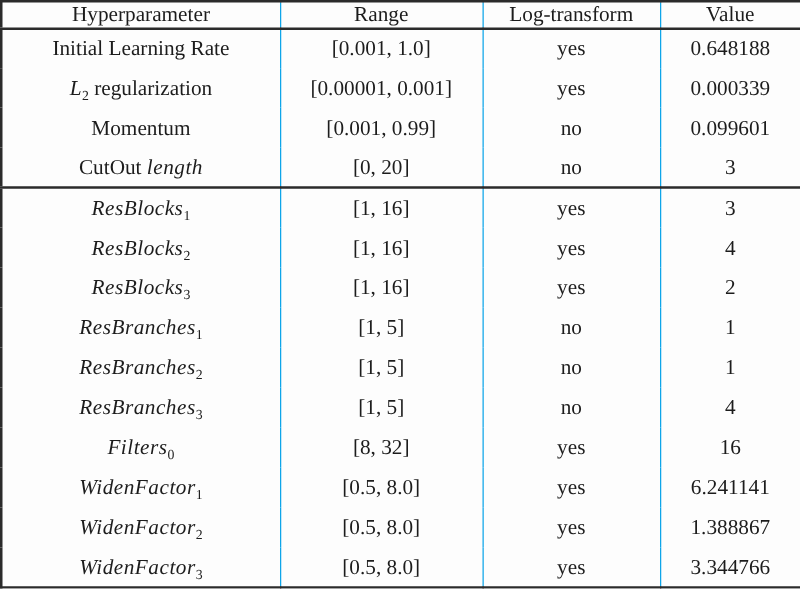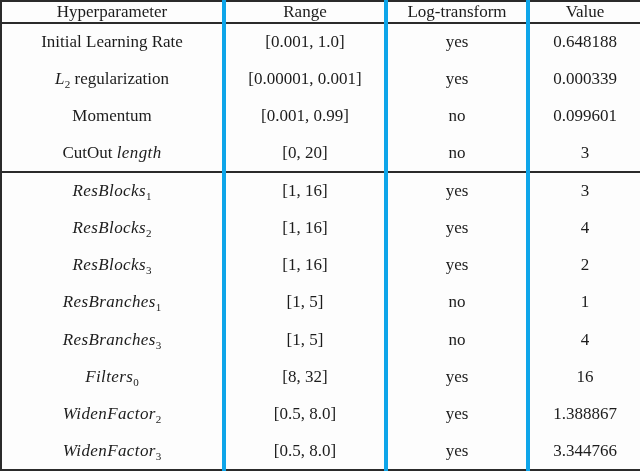--- a/index.html
+++ b/index.html
@@ -23,21 +23,21 @@
     padding: 0 2px;
     text-align: center;
     vertical-align: middle;
     font-weight: normal;
     font-size: 17px;
     line-height: 1.15;
     white-space: nowrap;
     overflow: hidden;
   }
   .hp-table th + th, .hp-table td + td {
-    border-left: 4px solid #0ea5e9;
+    border-left: 1px solid #0ea5e9;
   }
   .hp-table thead tr { height: 16px; }
   .hp-table thead { border-bottom: 2px solid #2b2b2b; }
   .hp-table tbody tr { height: 26px; }
   .hp-table tbody tr.section-start { border-top: 2px solid #2b2b2b; margin-top: 27px; }
   .math-it {
     font-style: italic;
     letter-spacing: 0.4px;
     word-spacing: 3px;
   }
@@ -109,30 +109,42 @@
           <td>yes</td>
           <td>2</td>
         </tr>
         <tr>
           <td><span class="math-it">ResBranches</span><sub>1</sub></td>
           <td>[1, 5]</td>
           <td>no</td>
           <td>1</td>
         </tr>
         <tr>
+          <td><span class="math-it">ResBranches</span><sub>2</sub></td>
+          <td>[1, 5]</td>
+          <td>no</td>
+          <td>1</td>
+        </tr>
+        <tr>
           <td><span class="math-it">ResBranches</span><sub>3</sub></td>
           <td>[1, 5]</td>
           <td>no</td>
           <td>4</td>
         </tr>
         <tr>
           <td><span class="math-it">Filters</span><sub>0</sub></td>
           <td>[8, 32]</td>
           <td>yes</td>
           <td>16</td>
+        </tr>
+        <tr>
+          <td><span class="math-it">WidenFactor</span><sub>1</sub></td>
+          <td>[0.5, 8.0]</td>
+          <td>yes</td>
+          <td>6.241141</td>
         </tr>
         <tr>
           <td><span class="math-it">WidenFactor</span><sub>2</sub></td>
           <td>[0.5, 8.0]</td>
           <td>yes</td>
           <td>1.388867</td>
         </tr>
         <tr>
           <td><span class="math-it">WidenFactor</span><sub>3</sub></td>
           <td>[0.5, 8.0]</td>

